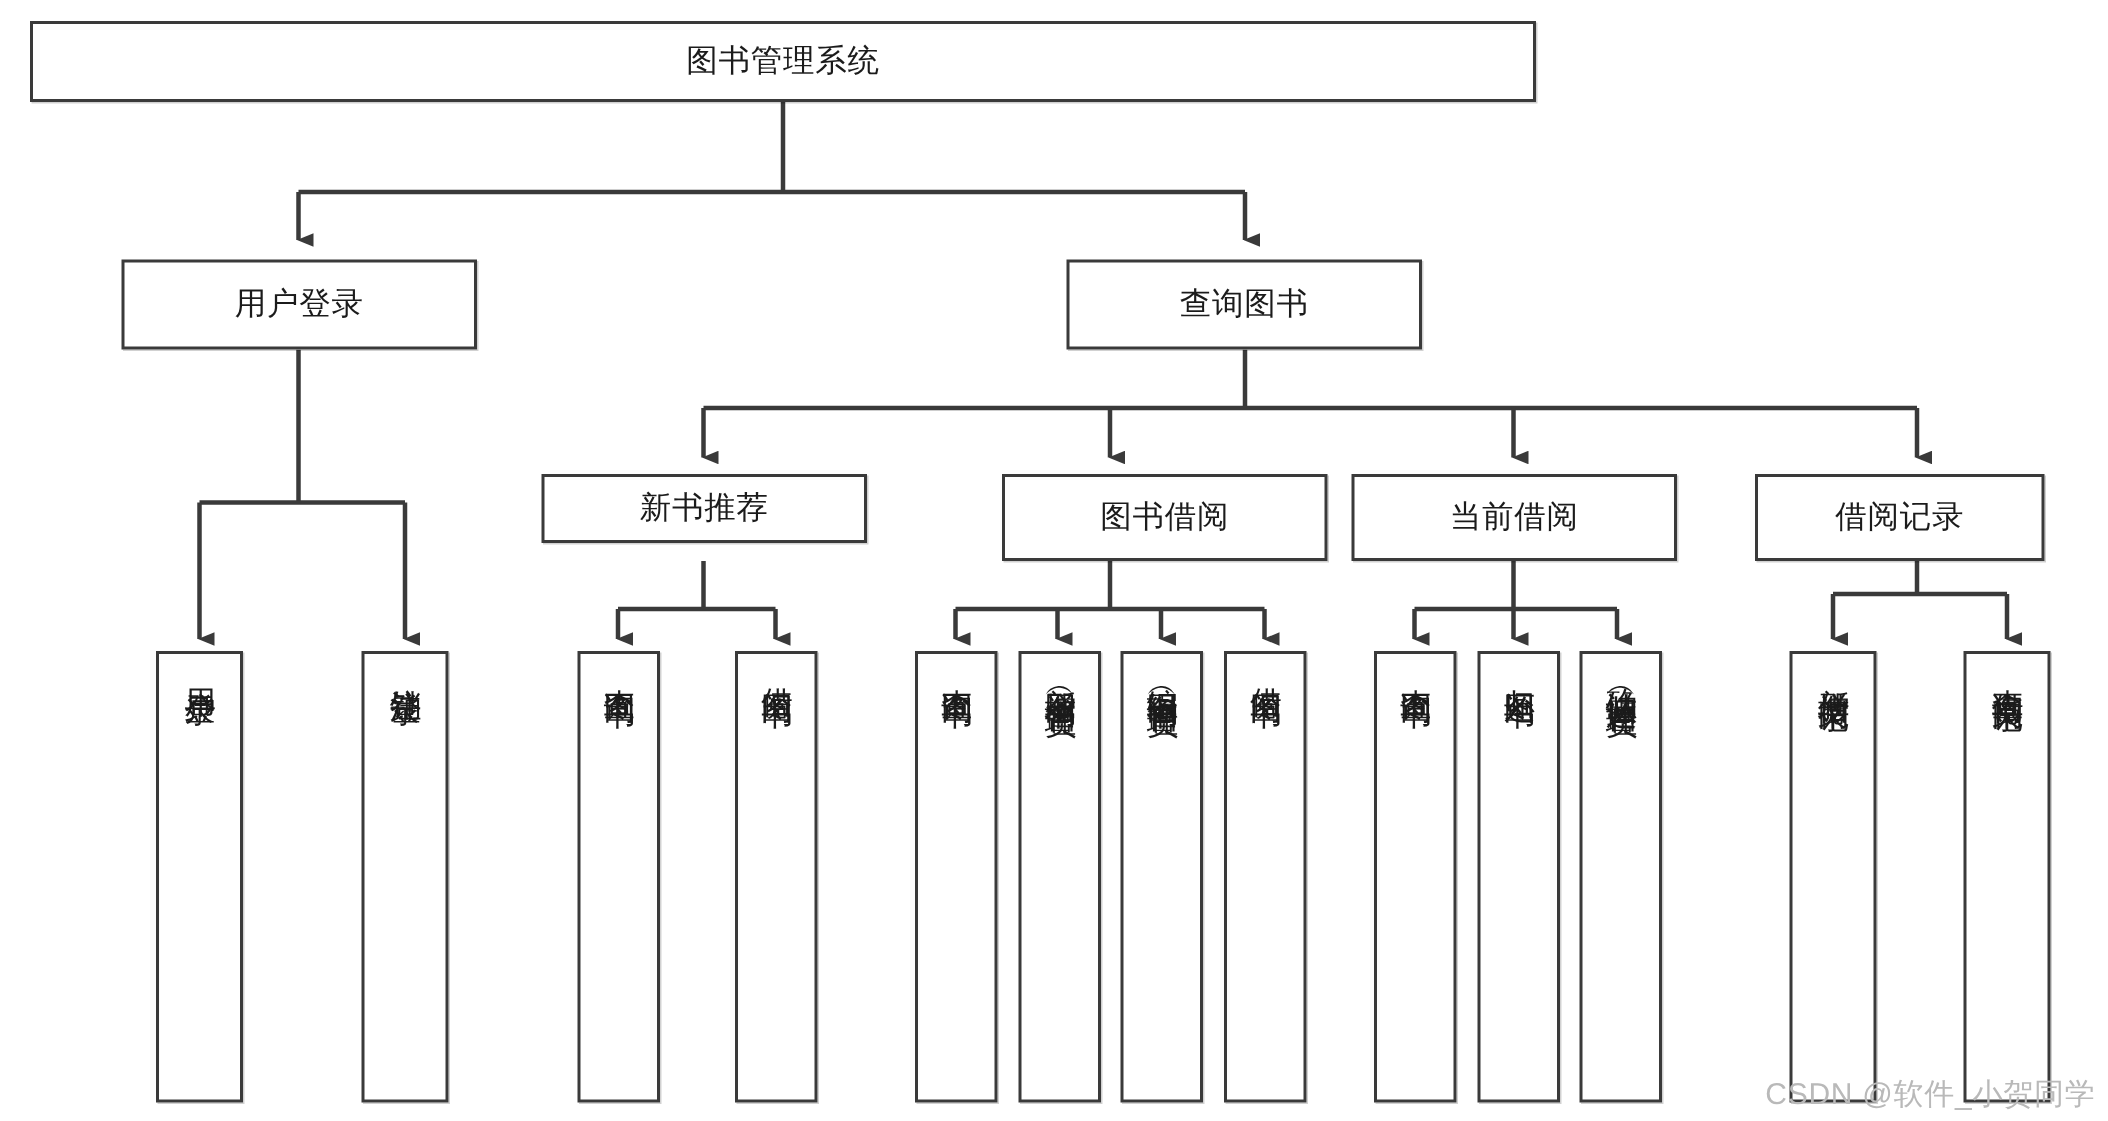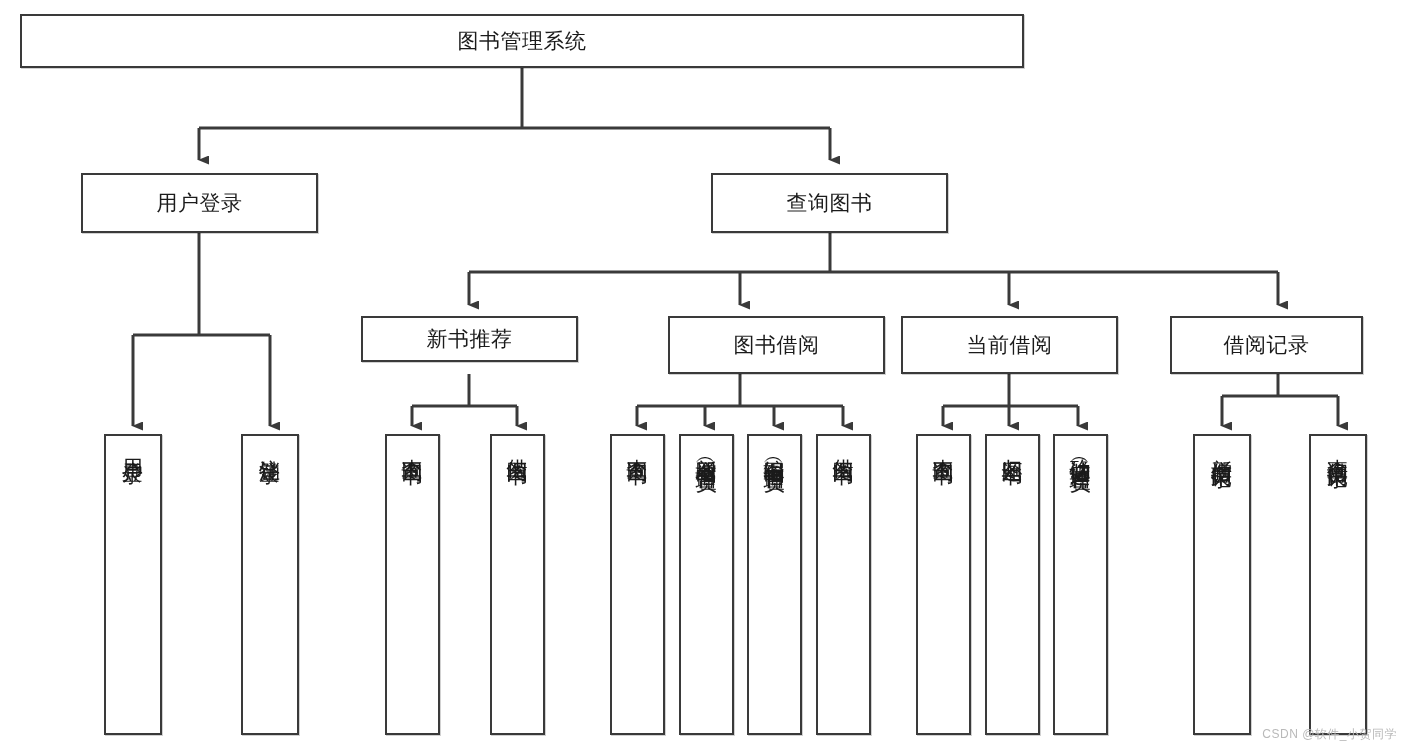--- a/index.html
+++ b/index.html
@@ -58,21 +58,21 @@
     text-orientation: upright;
     font-size: 21px;
     line-height: 1.0;
     letter-spacing: 2px;
     white-space: nowrap;
   }
   .watermark {
     position: absolute;
     right: 8px;
     bottom: 4px;
-    font-size: 12px;
+    font-size: 20px;
     color: #b9b9b9;
     letter-spacing: 0.5px;
     user-select: none;
     white-space: nowrap;
   }
 </style>
 </head>
 <body>
 
 <div id="canvas">

